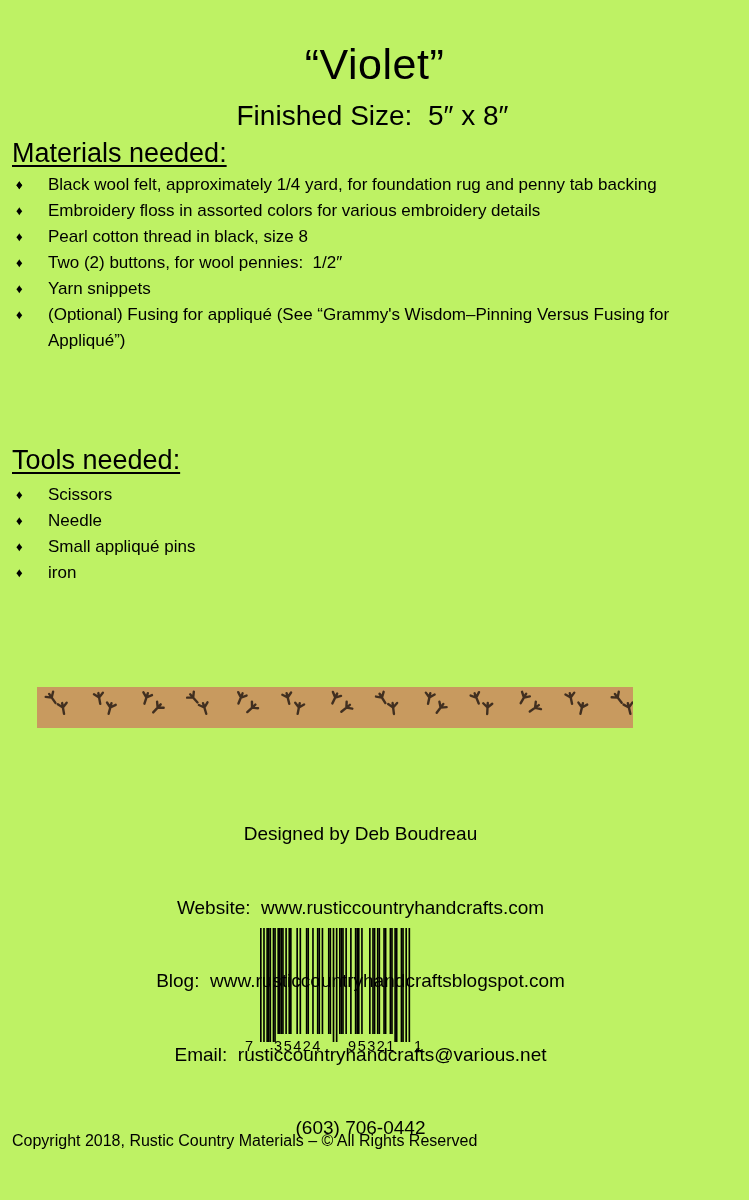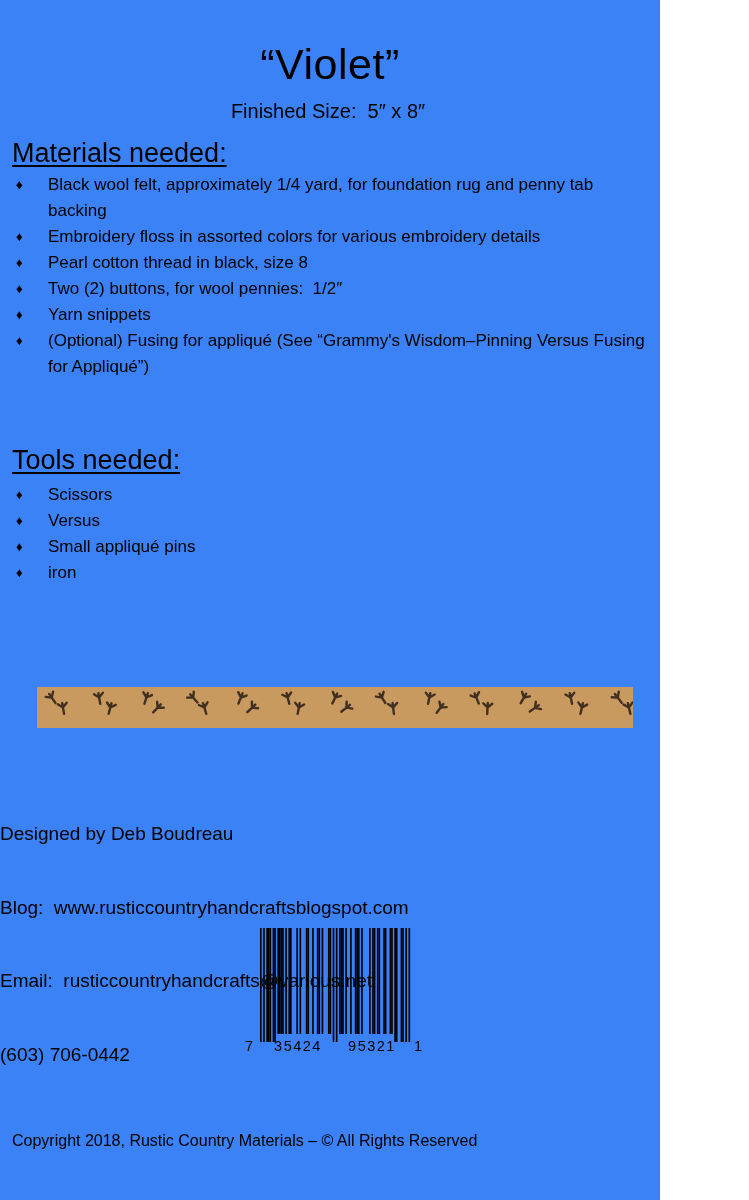--- a/index.html
+++ b/index.html
@@ -1,33 +1,33 @@
 <!DOCTYPE html>
 <html><head>
 <meta charset="utf-8">
 <style>
   * { margin: 0; padding: 0; box-sizing: border-box; }
   html, body { background: #ffffff; }
   .page {
     position: relative;
-    width: 660px;
+    width: 749px;
     height: 1200px;
-    background: #3b82f6;
+    background: #bef264;
     color: #000000;
     font-family: "Liberation Sans", sans-serif;
     overflow: hidden;
   }
   .center { text-align: center; }
   .title {
     position: absolute; top: 40px; left: 0; right: 0;
     font-size: 43px; font-weight: normal; letter-spacing: 0.5px;
   }
   .subtitle {
     position: absolute; top: 100px; left: 0; right: 4px;
-    font-size: 20px; white-space: pre-wrap;
+    font-size: 28px; white-space: pre-wrap;
   }
   .sec-heading {
     position: absolute; left: 12px;
     font-size: 27px; font-weight: normal;
     text-decoration: underline; text-underline-offset: 3px;
   }
   #materials-heading { top: 138px; }
   #tools-heading    { top: 445px; }
   ul.dlist { position: absolute; left: 0; right: 0; list-style: none; }
   #materials-list { top: 172px; }
@@ -42,20 +42,21 @@
     position: absolute; left: 16px; top: 0;
     font-size: 13px; line-height: 26px;
   }
   .band {
     position: absolute; top: 687px; left: 37px;
     width: 596px; height: 41px;
   }
   .contact {
     position: absolute; top: 773px; left: 0; right: 0;
     padding-right: 28px;
+    text-align: center;
     font-size: 19px; line-height: 24.5px;
     white-space: pre-wrap;
   }
   .barcode-wrap {
     position: absolute; top: 928px; left: 244px;
     width: 180px; height: 126px;
   }
   .footer {
     position: absolute; top: 1078px; left: 12px; right: 14px;
     font-size: 16px; line-height: 25px;
@@ -77,21 +78,21 @@
     <li><span class="blt">♦</span><span>Embroidery floss in assorted colors for various embroidery details</span></li>
     <li><span class="blt">♦</span><span>Pearl cotton thread in black, size 8</span></li>
     <li><span class="blt">♦</span><span>Two (2) buttons, for wool pennies:  1/2″</span></li>
     <li><span class="blt">♦</span><span>Yarn snippets</span></li>
     <li><span class="blt">♦</span><span>(Optional) Fusing for appliqué (See “Grammy's Wisdom–Pinning Versus Fusing for Appliqué”)</span></li>
   </ul>
 
   <h2 class="sec-heading" id="tools-heading">Tools needed:</h2>
   <ul class="dlist" id="tools-list">
     <li><span class="blt">♦</span><span>Scissors</span></li>
-    <li><span class="blt">♦</span><span>Versus</span></li>
+    <li><span class="blt">♦</span><span>Needle</span></li>
     <li><span class="blt">♦</span><span>Small appliqué pins</span></li>
     <li><span class="blt">♦</span><span>iron</span></li>
   </ul>
 
   <div class="band" id="band" style="background: rgb(200, 154, 95);"><svg width="596" height="41" viewBox="0 0 596 41">
         <g transform="translate(8.0,4) rotate(-35 7 7)">
           <path d="M7 13 L7 2 M7 6.5 L2.5 2.5 M7 6.5 L11.5 2.5" stroke="#32241A" stroke-width="2.4" stroke-linecap="round" fill="none" opacity="0.9"></path>
         </g>
         <g transform="translate(19.0,14) rotate(-10 7 7)">
           <path d="M7 13 L7 2 M7 6.5 L2.5 2.5 M7 6.5 L11.5 2.5" stroke="#32241A" stroke-width="2.4" stroke-linecap="round" fill="none" opacity="0.9"></path>
@@ -165,20 +166,21 @@
         <g transform="translate(574.0,4) rotate(-38 7 7)">
           <path d="M7 13 L7 2 M7 6.5 L2.5 2.5 M7 6.5 L11.5 2.5" stroke="#32241A" stroke-width="2.4" stroke-linecap="round" fill="none" opacity="0.9"></path>
         </g>
         <g transform="translate(585.0,14) rotate(-13 7 7)">
           <path d="M7 13 L7 2 M7 6.5 L2.5 2.5 M7 6.5 L11.5 2.5" stroke="#32241A" stroke-width="2.4" stroke-linecap="round" fill="none" opacity="0.9"></path>
         </g>
       </svg></div>
 
   <div class="contact">
     <div>Designed by Deb Boudreau</div>
+    <div>Website:  www.rusticcountryhandcrafts.com</div>
     <div>Blog:  www.rusticcountryhandcraftsblogspot.com</div>
     <div>Email:  rusticcountryhandcrafts@various.net</div>
     <div>(603) 706-0442</div>
   </div>
 
   <div class="barcode-wrap" id="barcode"><svg width="180" height="126" viewBox="0 0 180 126" fill="#000">
         <rect x="16.00" y="0" width="1.64" height="114"></rect>
         <rect x="19.16" y="0" width="1.64" height="114"></rect>
         <rect x="22.32" y="0" width="1.64" height="114"></rect>
         <rect x="23.90" y="0" width="1.64" height="114"></rect>

